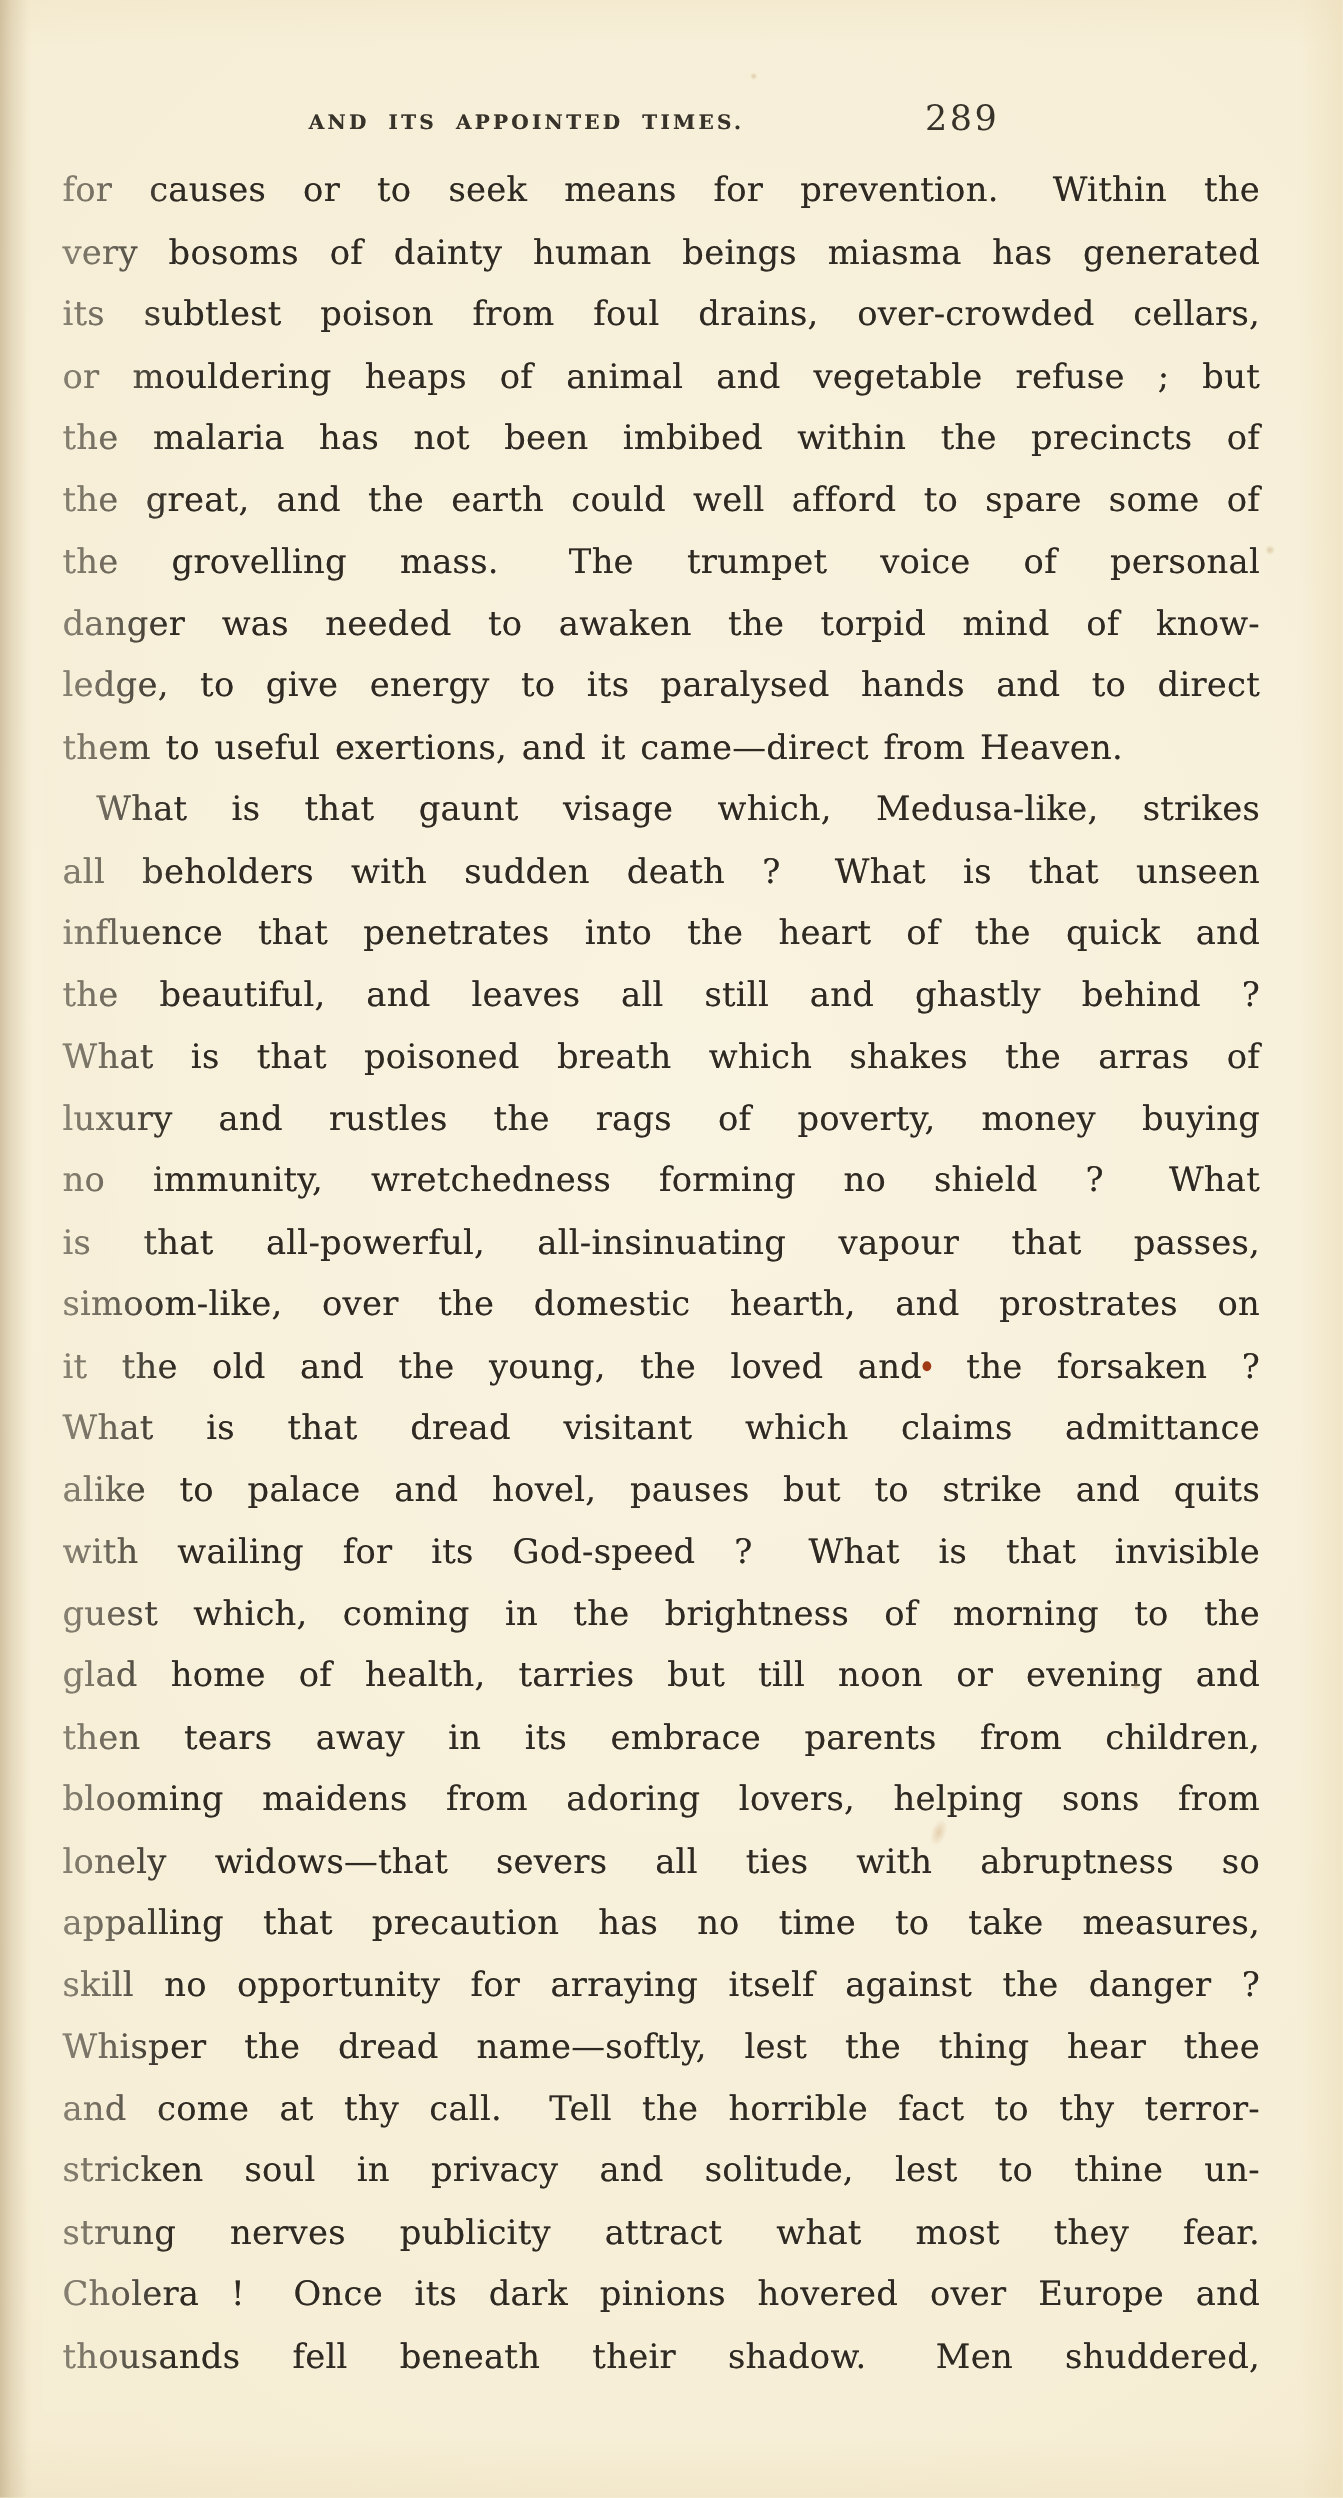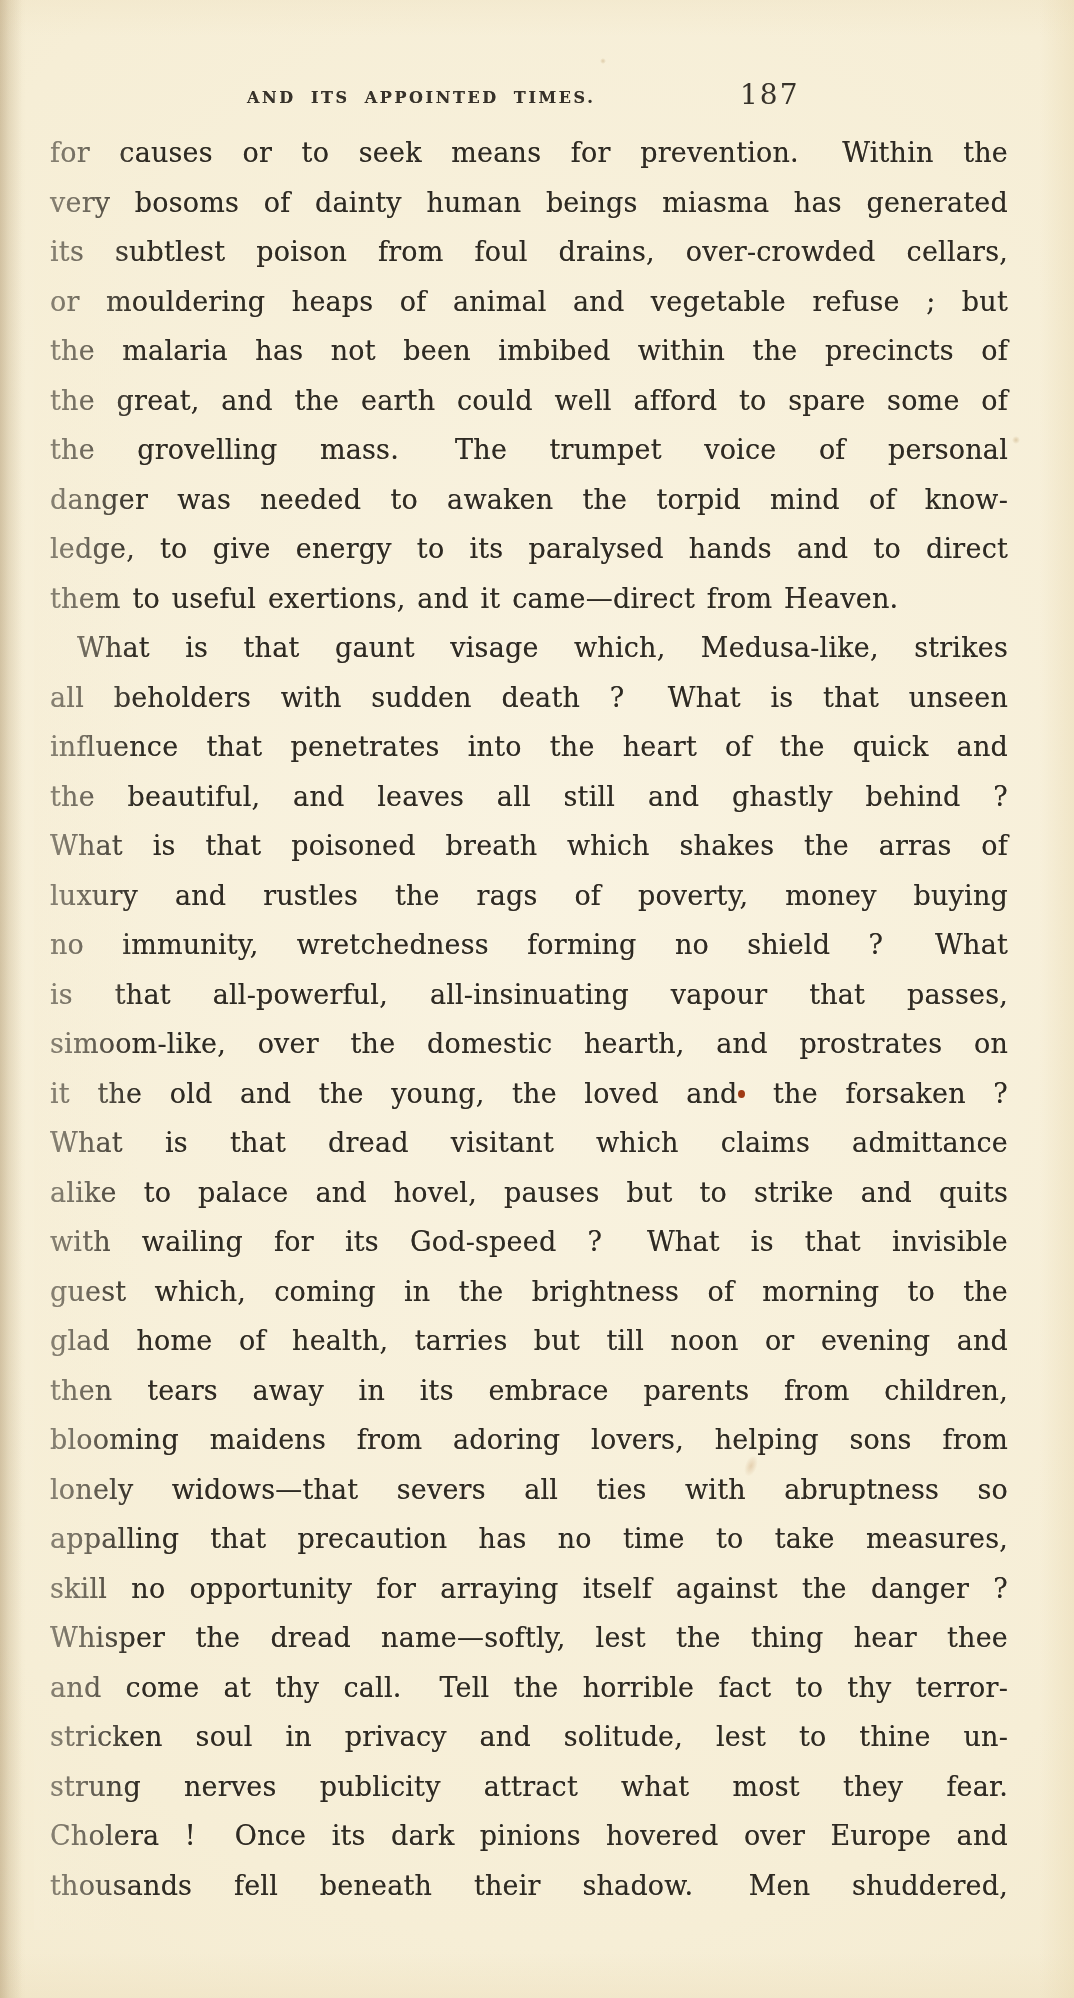--- a/index.html
+++ b/index.html
@@ -74,21 +74,21 @@
     pointer-events: none;
   }
 </style>
 </head>
 <body>
 
 <div class="page">
 
   <div class="running-head">
     <span class="head-title">AND ITS APPOINTED TIMES.</span>
-    <span class="page-number">187</span>
+    <span class="page-number">289</span>
   </div>
 
   <div class="body-text" id="body-text">
       <div class="line">for causes or to seek means for prevention.  Within the</div>
       <div class="line">very bosoms of dainty human beings miasma has generated</div>
       <div class="line">its subtlest poison from foul drains, over-crowded cellars,</div>
       <div class="line">or mouldering heaps of animal and vegetable refuse ; but</div>
       <div class="line">the malaria has not been imbibed within the precincts of</div>
       <div class="line">the great, and the earth could well afford to spare some of</div>
       <div class="line">the grovelling mass.  The trumpet voice of personal</div>

